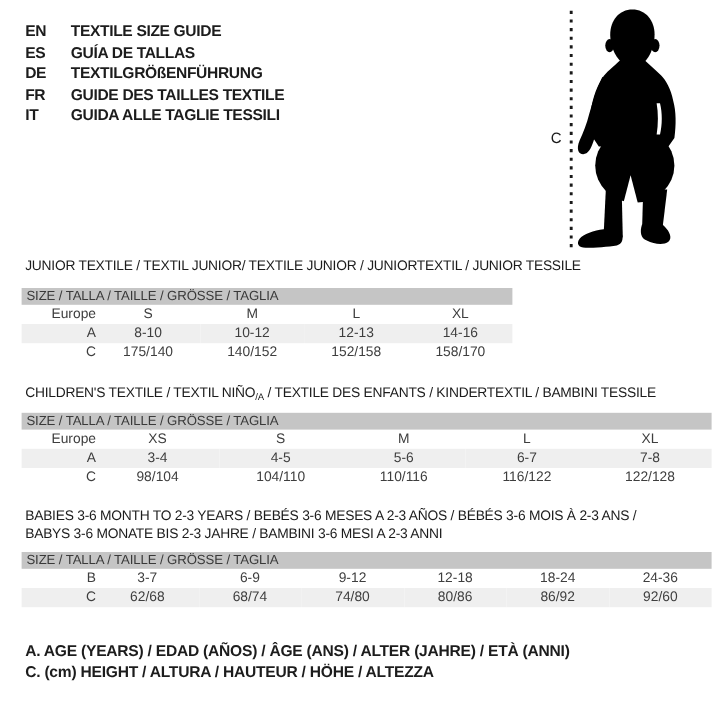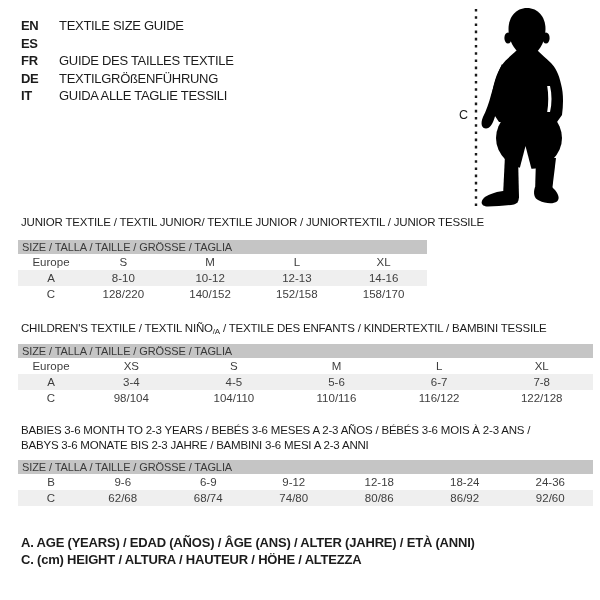--- a/index.html
+++ b/index.html
@@ -9,21 +9,21 @@
   }
 
   
   .lang-block { position:absolute; left:21px; top:17px; }
   .lang-row { display:flex; height:17.5px; align-items:center; }
   .lang-code {
     width:38px; font-weight:bold; font-size:13px; color:#1c1c1c;
     letter-spacing:-0.3px;
   }
   .lang-label {
-    font-weight:normal; font-size:13px; color:#1c1c1c; letter-spacing:-0.3px;
+    font-weight:bold; font-size:13px; color:#1c1c1c; letter-spacing:-0.3px;
     white-space:nowrap;
   }
 
   
   .figure { position:absolute; left:455px; top:0; width:145px; height:220px; }
   .figure svg { display:block; }
 
   
   .section-title {
     position:absolute; font-weight:normal; font-size:11.5px; color:#1c1c1c;
@@ -44,21 +44,21 @@
   #babies-table   { left:18px; top:460px; width:575px; }
   col.c-label { width:62px; }
   tr.size-bar td {
     background:#c5c5c5; font-size:11px; color:#393939; height:14px;
     padding:0 0 0 4px; text-align:left; letter-spacing:-0.1px;
   }
   td {
     font-size:11.5px; color:#3e3e3e; height:16px; padding:0;
     vertical-align:middle;
   }
-  td.label-cell { text-align:center; padding-left:4px; }
+  td.label-cell { text-align:right; padding-left:4px; }
   td.val-cell   { text-align:center; }
   tr.row-alt td { background:#efefef; }
 
   
   .notes { position:absolute; left:21px; top:535px; }
   .note-line {
     font-weight:bold; font-size:13px; color:#1c1c1c; height:17px;
     letter-spacing:-0.2px; white-space:nowrap;
   }
 </style>
@@ -67,28 +67,29 @@
 
 <div class="page">
 
   <div class="lang-block">
     <div class="lang-row">
       <span class="lang-code">EN</span>
       <span class="lang-label">TEXTILE SIZE GUIDE</span>
     </div>
     <div class="lang-row">
       <span class="lang-code">ES</span>
+      <span class="lang-label">GUÍA DE TALLAS</span>
+    </div>
+    <div class="lang-row">
+      <span class="lang-code">DE</span>
+      <span class="lang-label">TEXTILGRÖßENFÜHRUNG</span>
     </div>
     <div class="lang-row">
       <span class="lang-code">FR</span>
       <span class="lang-label">GUIDE DES TAILLES TEXTILE</span>
-    </div>
-    <div class="lang-row">
-      <span class="lang-code">DE</span>
-      <span class="lang-label">TEXTILGRÖßENFÜHRUNG</span>
     </div>
     <div class="lang-row">
       <span class="lang-code">IT</span>
       <span class="lang-label">GUIDA ALLE TAGLIE TESSILI</span>
     </div>
   </div>
 
   <div class="figure">
     <svg viewBox="0 0 145 220" width="145" height="220" xmlns="http://www.w3.org/2000/svg">
       <line x1="21" y1="9" x2="21" y2="208" stroke="#1a1a1a" stroke-width="2.4" stroke-dasharray="2.6,4.6"></line>
@@ -141,21 +142,21 @@
       </tr>
       <tr class="row-alt">
         <td class="label-cell">A</td>
         <td class="val-cell">8-10</td>
         <td class="val-cell">10-12</td>
         <td class="val-cell">12-13</td>
         <td class="val-cell">14-16</td>
       </tr>
       <tr>
         <td class="label-cell">C</td>
-        <td class="val-cell">128/220</td>
+        <td class="val-cell">175/140</td>
         <td class="val-cell">140/152</td>
         <td class="val-cell">152/158</td>
         <td class="val-cell">158/170</td>
       </tr>
     </tbody>
   </table>
 
   <div class="section-title" id="children-title"><span>CHILDREN'S TEXTILE / TEXTIL NIÑO</span><span class="subsc">/A</span><span> / TEXTILE DES ENFANTS / KINDERTEXTIL / BAMBINI TESSILE</span></div>
 
   <table class="size-table" id="children-table">
@@ -212,21 +213,21 @@
         <col>
         <col>
         <col>
       </colgroup>
     <tbody>
       <tr class="size-bar">
         <td colspan="7">SIZE / TALLA / TAILLE / GRÖSSE / TAGLIA</td>
       </tr>
       <tr>
         <td class="label-cell">B</td>
-        <td class="val-cell">9-6</td>
+        <td class="val-cell">3-7</td>
         <td class="val-cell">6-9</td>
         <td class="val-cell">9-12</td>
         <td class="val-cell">12-18</td>
         <td class="val-cell">18-24</td>
         <td class="val-cell">24-36</td>
       </tr>
       <tr class="row-alt">
         <td class="label-cell">C</td>
         <td class="val-cell">62/68</td>
         <td class="val-cell">68/74</td>

